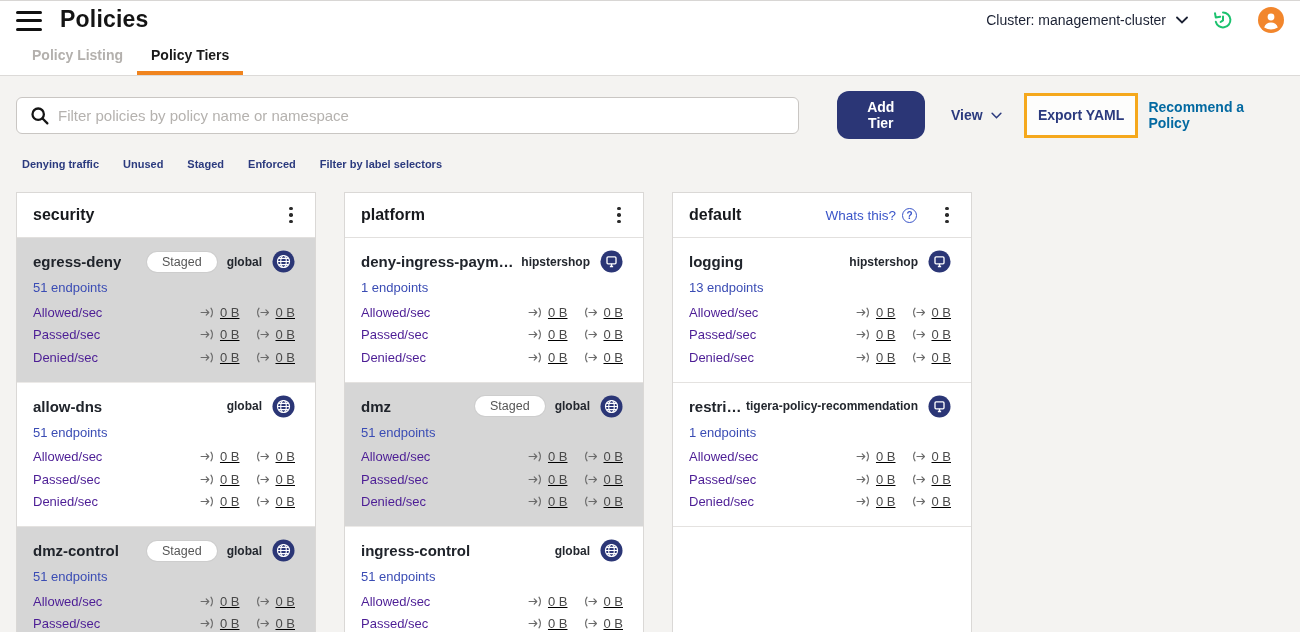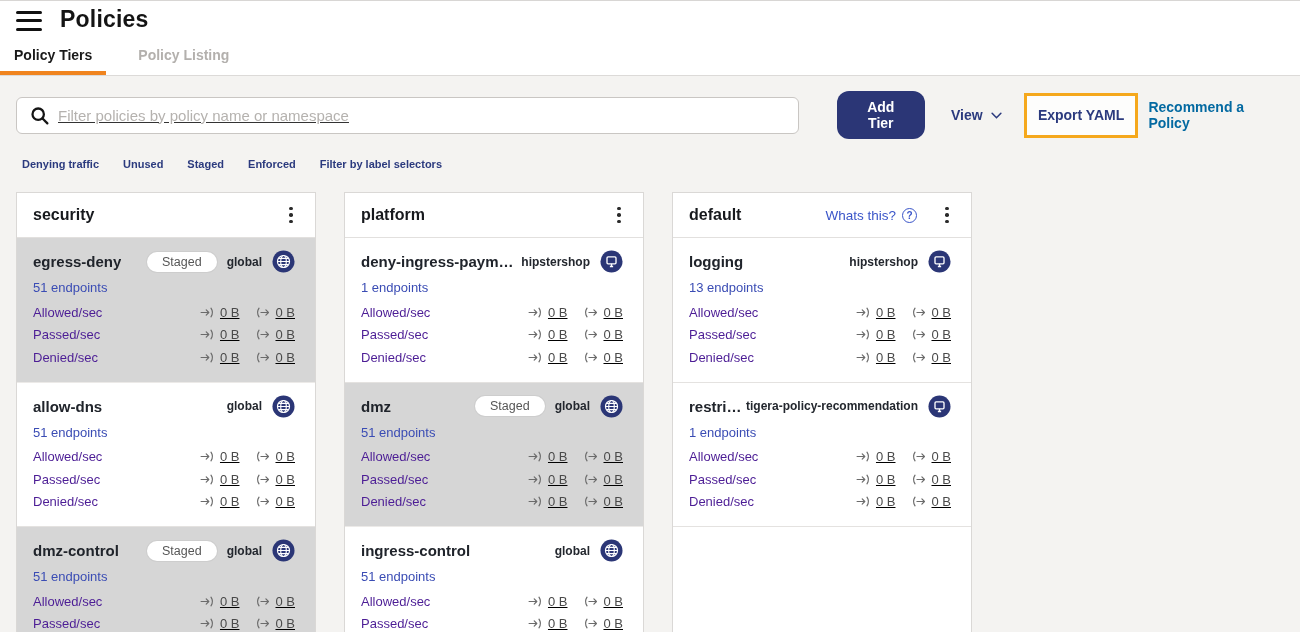--- a/index.html
+++ b/index.html
@@ -21,21 +21,21 @@
     border-bottom:1px solid #dcdad8; }
   .tab { display:flex; align-items:center; padding:0 14px; font-size:14px; font-weight:700;
     cursor:pointer; border-bottom:4px solid transparent; }
   .tab.active { color:#1a1a1a; border-bottom-color:#f0841f; }
   .tab.inactive { color:#b3b0ad; margin-left:18px; }
   
   .toolbar { display:flex; align-items:center; padding:16px 16px 0 16px; height:62px; }
   .search-box { width:812px; height:37px; background:#fff; border:1px solid #c9c6c3;
     border-radius:6px; display:flex; align-items:center; padding:0 12px; }
   .search-box input { border:none; outline:none; flex:1; font-size:15px; color:#333;
-    font-family:"Liberation Sans", sans-serif; margin-left:8px; background:transparent;text-decoration:underline;}
+    font-family:"Liberation Sans", sans-serif; margin-left:8px; background:transparent;}
   .search-box input::placeholder { color:#b5b2af; }
   .btn-primary { margin-left:38px; background:#2b3676; color:#fff; font-size:14px;
     font-weight:600; border:none; border-radius:12px; padding:8px 17px; cursor:pointer;
     font-family:"Liberation Sans", sans-serif; }
   .view-btn { margin-left:26px; display:flex; align-items:center; gap:8px; color:#2b3a7e;
     font-size:14px; font-weight:600; cursor:pointer; }
   .export-highlight { margin-left:22px; width:119px; height:45px; border:3px solid #f5a81c;
     background:#fdfdfc; display:flex; align-items:center; justify-content:center; cursor:pointer; }
   .export-highlight span { color:#2b3a7e; font-size:14px; font-weight:600; }
   .recommend-link { margin-left:10px; color:#0369a1; font-size:14px; font-weight:600; cursor:pointer; }
@@ -77,28 +77,50 @@
 </head>
 <body>
 
 <div class="app-header">
   <div class="hamburger">
     <span></span>
       <span></span>
       <span></span>
   </div>
   <div class="page-title">Policies</div>
+  <div class="header-right">
+    <div class="cluster-select">
+      <span>Cluster: management-cluster</span>
+      <svg width="12" height="8" viewBox="0 0 12 8">
+          <path d="M1 1.5l5 5 5-5" fill="none" stroke="#1b2133" stroke-width="1.8" stroke-linecap="round"></path>
+        </svg>
+    </div>
+    <div class="icon-btn">
+      <svg width="24" height="24" viewBox="0 0 24 24" fill="none" stroke="#1bc26e" stroke-width="2" stroke-linecap="round" stroke-linejoin="round">
+        <path d="M12 4.6a7.4 7.4 0 1 1-7.2 9.1"></path>
+        <path d="M9.2 8.7L4.8 9.6 4 5.2"></path>
+        <path d="M12 8.6v3.8l-2.4 1.6"></path>
+      </svg>
+    </div>
+    <div class="icon-btn">
+      <svg width="26" height="26" viewBox="0 0 26 26">
+        <circle cx="13" cy="13" r="13" fill="#f2862c"></circle>
+        <circle cx="13" cy="10" r="3.4" fill="#fff"></circle>
+        <path d="M6.2 20.5c.9-3.4 3.6-5 6.8-5s5.9 1.6 6.8 5a13 13 0 0 1-13.6 0z" fill="#fff"></path>
+      </svg>
+    </div>
+  </div>
 </div>
 
 <div class="tabbar">
+  <div class="tab inactive">
+    <span>Policy Listing</span>
+  </div>
   <div class="tab active">
     <span>Policy Tiers</span>
-  </div>
-  <div class="tab inactive">
-    <span>Policy Listing</span>
   </div>
 </div>
 
 <div class="toolbar">
   <div class="search-box">
     <svg width="21" height="21" viewBox="0 0 24 24" fill="none" stroke="#141414" stroke-width="2.6" stroke-linecap="round">
       <circle cx="10.5" cy="10.5" r="6.5"></circle>
         <path d="M15.5 15.5L21 21"></path>
     </svg>
     <input type="text" placeholder="Filter policies by policy name or namespace" style="">

